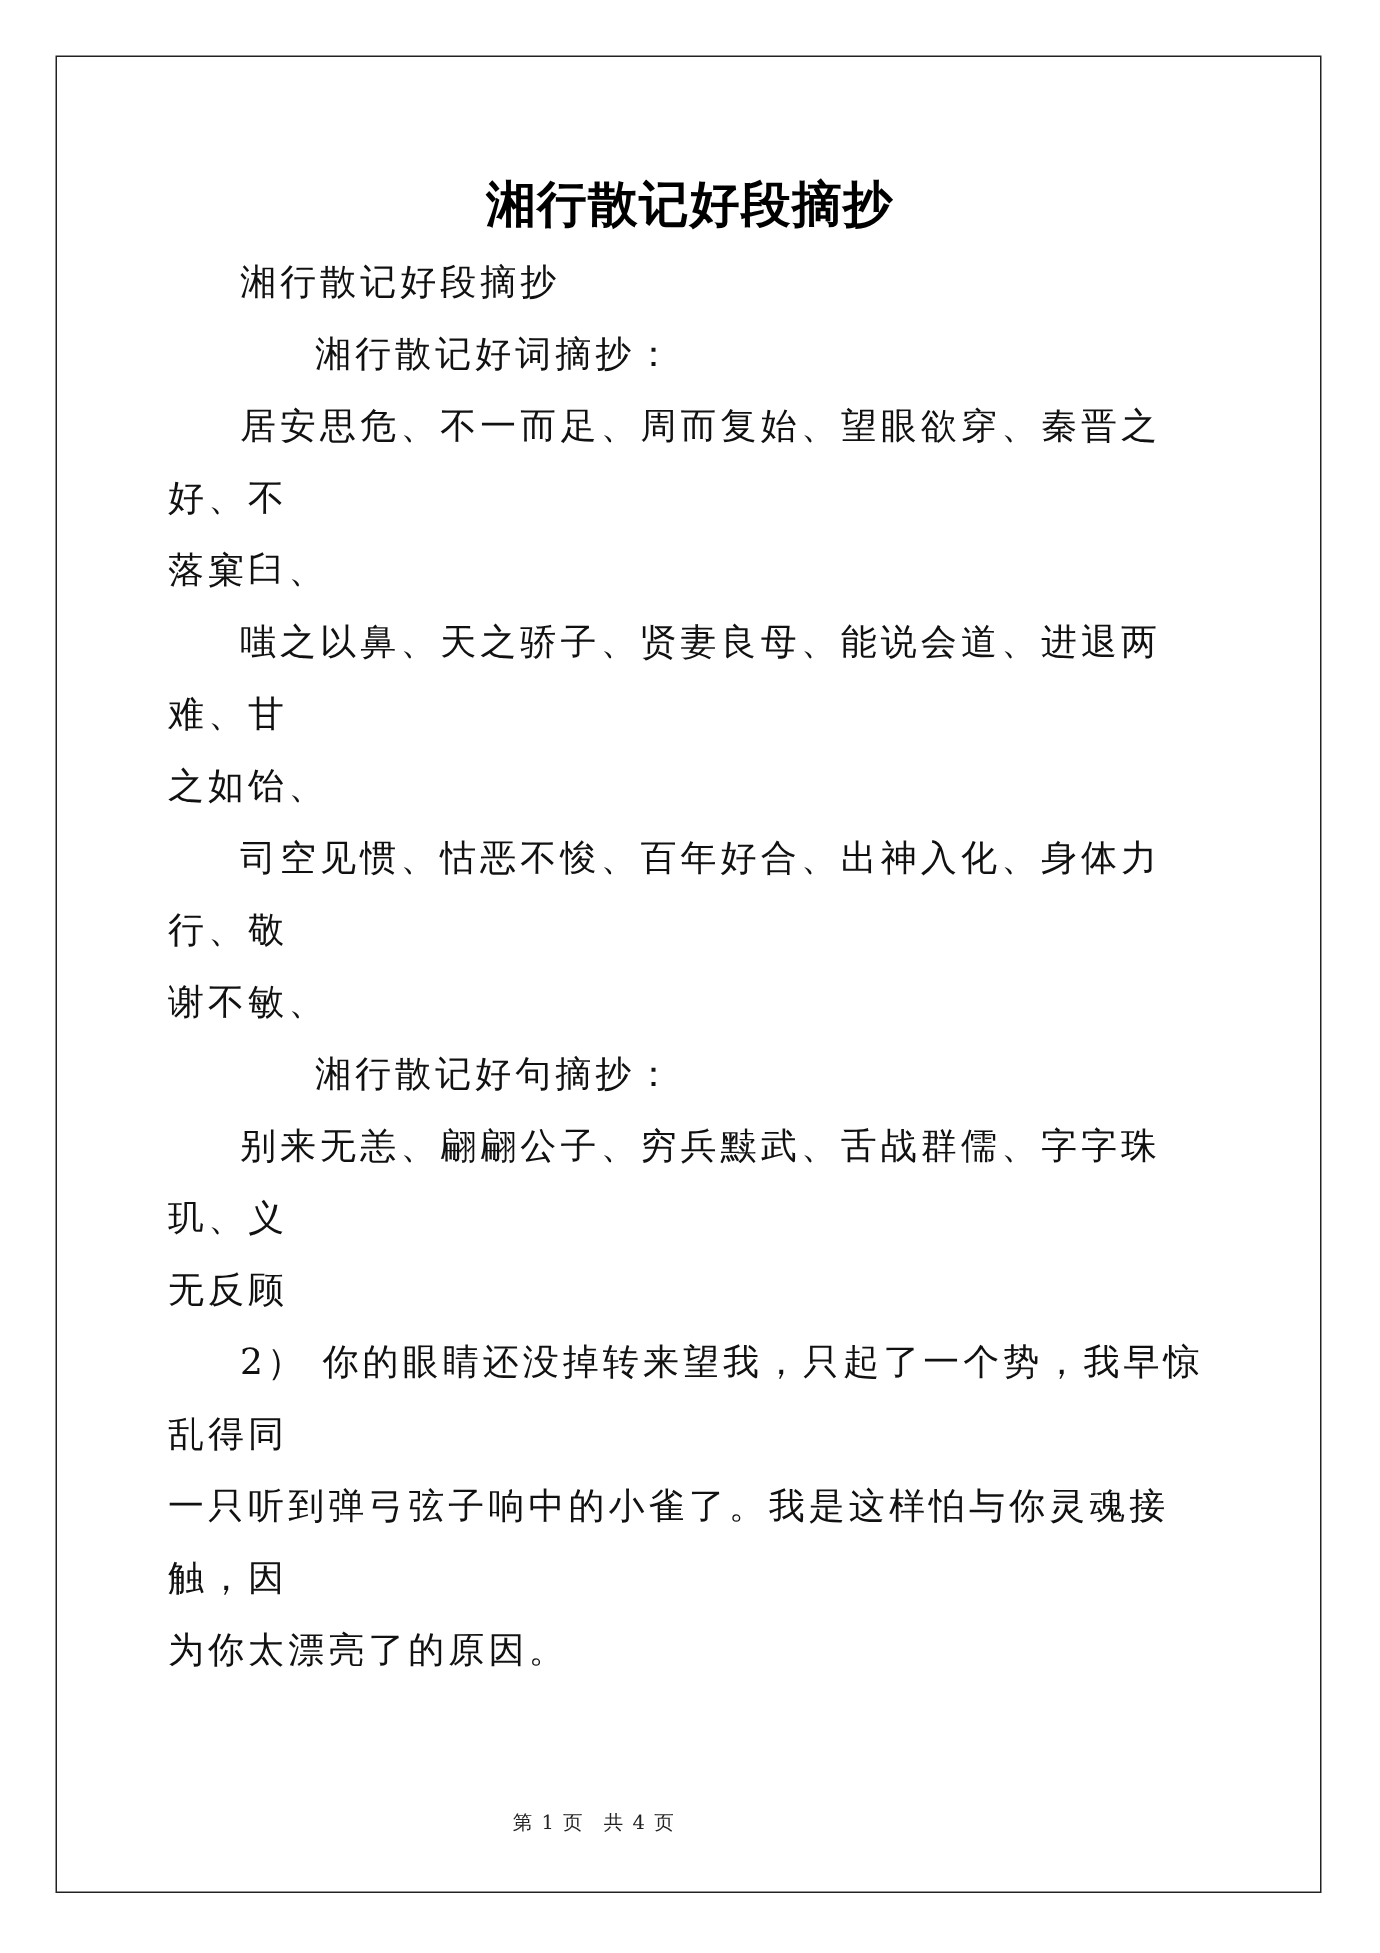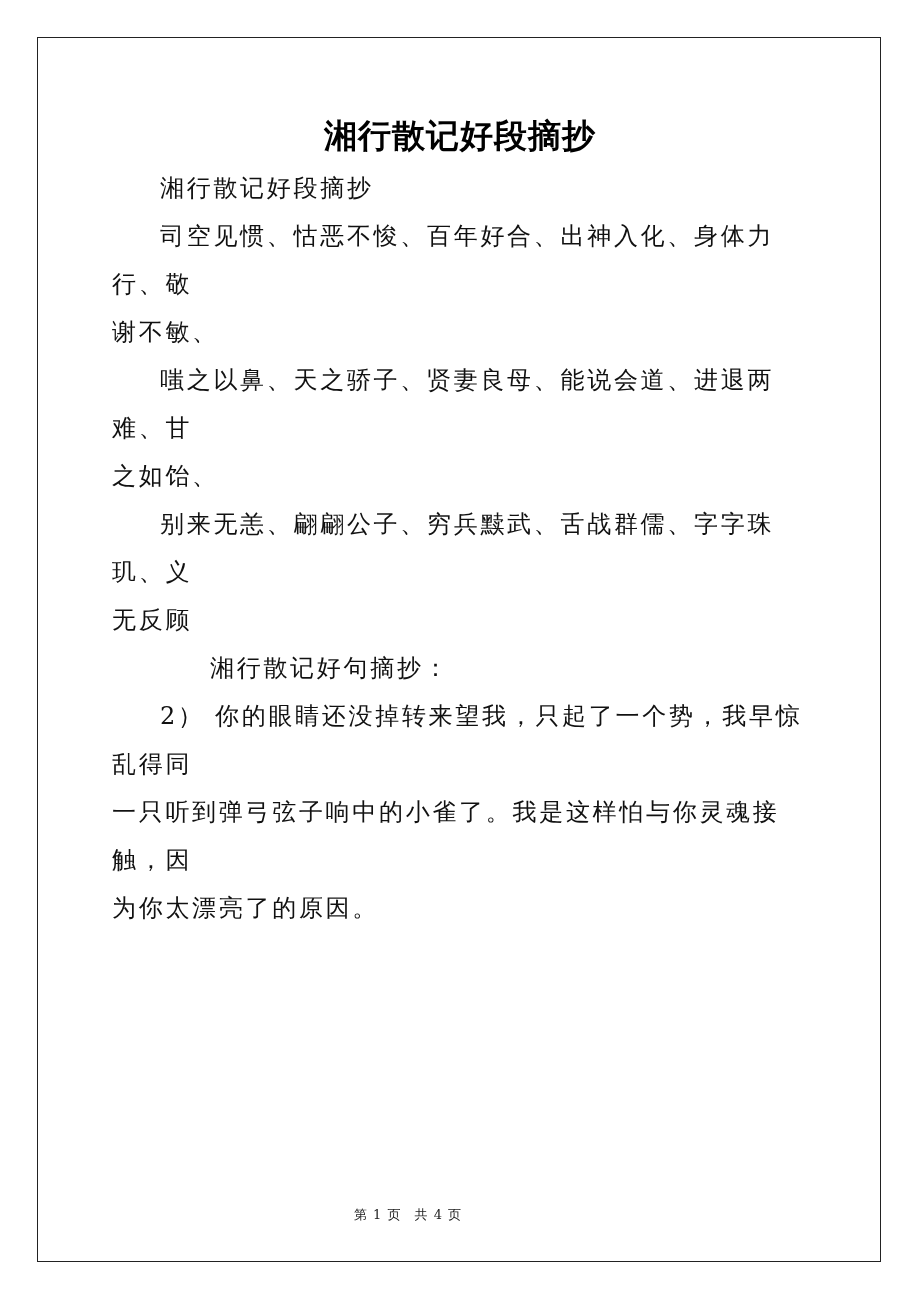--- a/index.html
+++ b/index.html
@@ -8,40 +8,43 @@
   .page-border { position: absolute; left: 37px; top: 37px; width: 844px; height: 1225px;
                  border: 1.5px solid #222; box-sizing: border-box; }
   .title { position: absolute; left: 0; width: 920px; top: 112px; text-align: center;
            font-family: "DejaVu Sans", "Liberation Sans", sans-serif; font-weight: bold;
            font-size: 33px; letter-spacing: 1px; line-height: 48px; color: #000; }
   .content { position: absolute; left: 112px; top: 164px; width: 700px; }
   .para { font-size: 24px; line-height: 48px; letter-spacing: 2.7px; margin: 0;
           white-space: pre-line; word-break: break-all; }
   .indent2 { text-indent: 48px; }
   .indent4 { text-indent: 98px; }
-  .footer { position: absolute; left: 12px; width: 792px; top: 1206px; text-align: center;
+  .footer { position: absolute; left: 0; width: 792px; top: 1206px; text-align: center;
             font-size: 13px; color: #222; letter-spacing: 1px; }
   .footer span { margin: 0 4px; }
 </style>
 </head>
 <body>
 
 <div class="page-border"></div>
 
 <div class="title">湘行散记好段摘抄</div>
 
 <div class="content">
   <p class="para indent2">湘行散记好段摘抄</p>
+  <p class="para indent4">湘行散记好词摘抄：</p>
+  <p class="para indent2">居安思危、不一而足、周而复始、望眼欲穿、秦晋之好、不
+落窠臼、</p>
+  <p class="para indent2">嗤之以鼻、天之骄子、贤妻良母、能说会道、进退两难、甘
+之如饴、</p>
   <p class="para indent2">司空见惯、怙恶不悛、百年好合、出神入化、身体力行、敬
 谢不敏、</p>
-  <p class="para indent2">嗤之以鼻、天之骄子、贤妻良母、能说会道、进退两难、甘
-之如饴、</p>
+  <p class="para indent4">湘行散记好句摘抄：</p>
   <p class="para indent2">别来无恙、翩翩公子、穷兵黩武、舌战群儒、字字珠玑、义
 无反顾</p>
-  <p class="para indent4">湘行散记好句摘抄：</p>
   <p class="para indent2">2） 你的眼睛还没掉转来望我，只起了一个势，我早惊乱得同
 一只听到弹弓弦子响中的小雀了。我是这样怕与你灵魂接触，因
 为你太漂亮了的原因。</p>
 
 </div>
 
 <div class="footer">
   <span>第 1 页</span>
   <span>共 4 页</span>
 </div>

